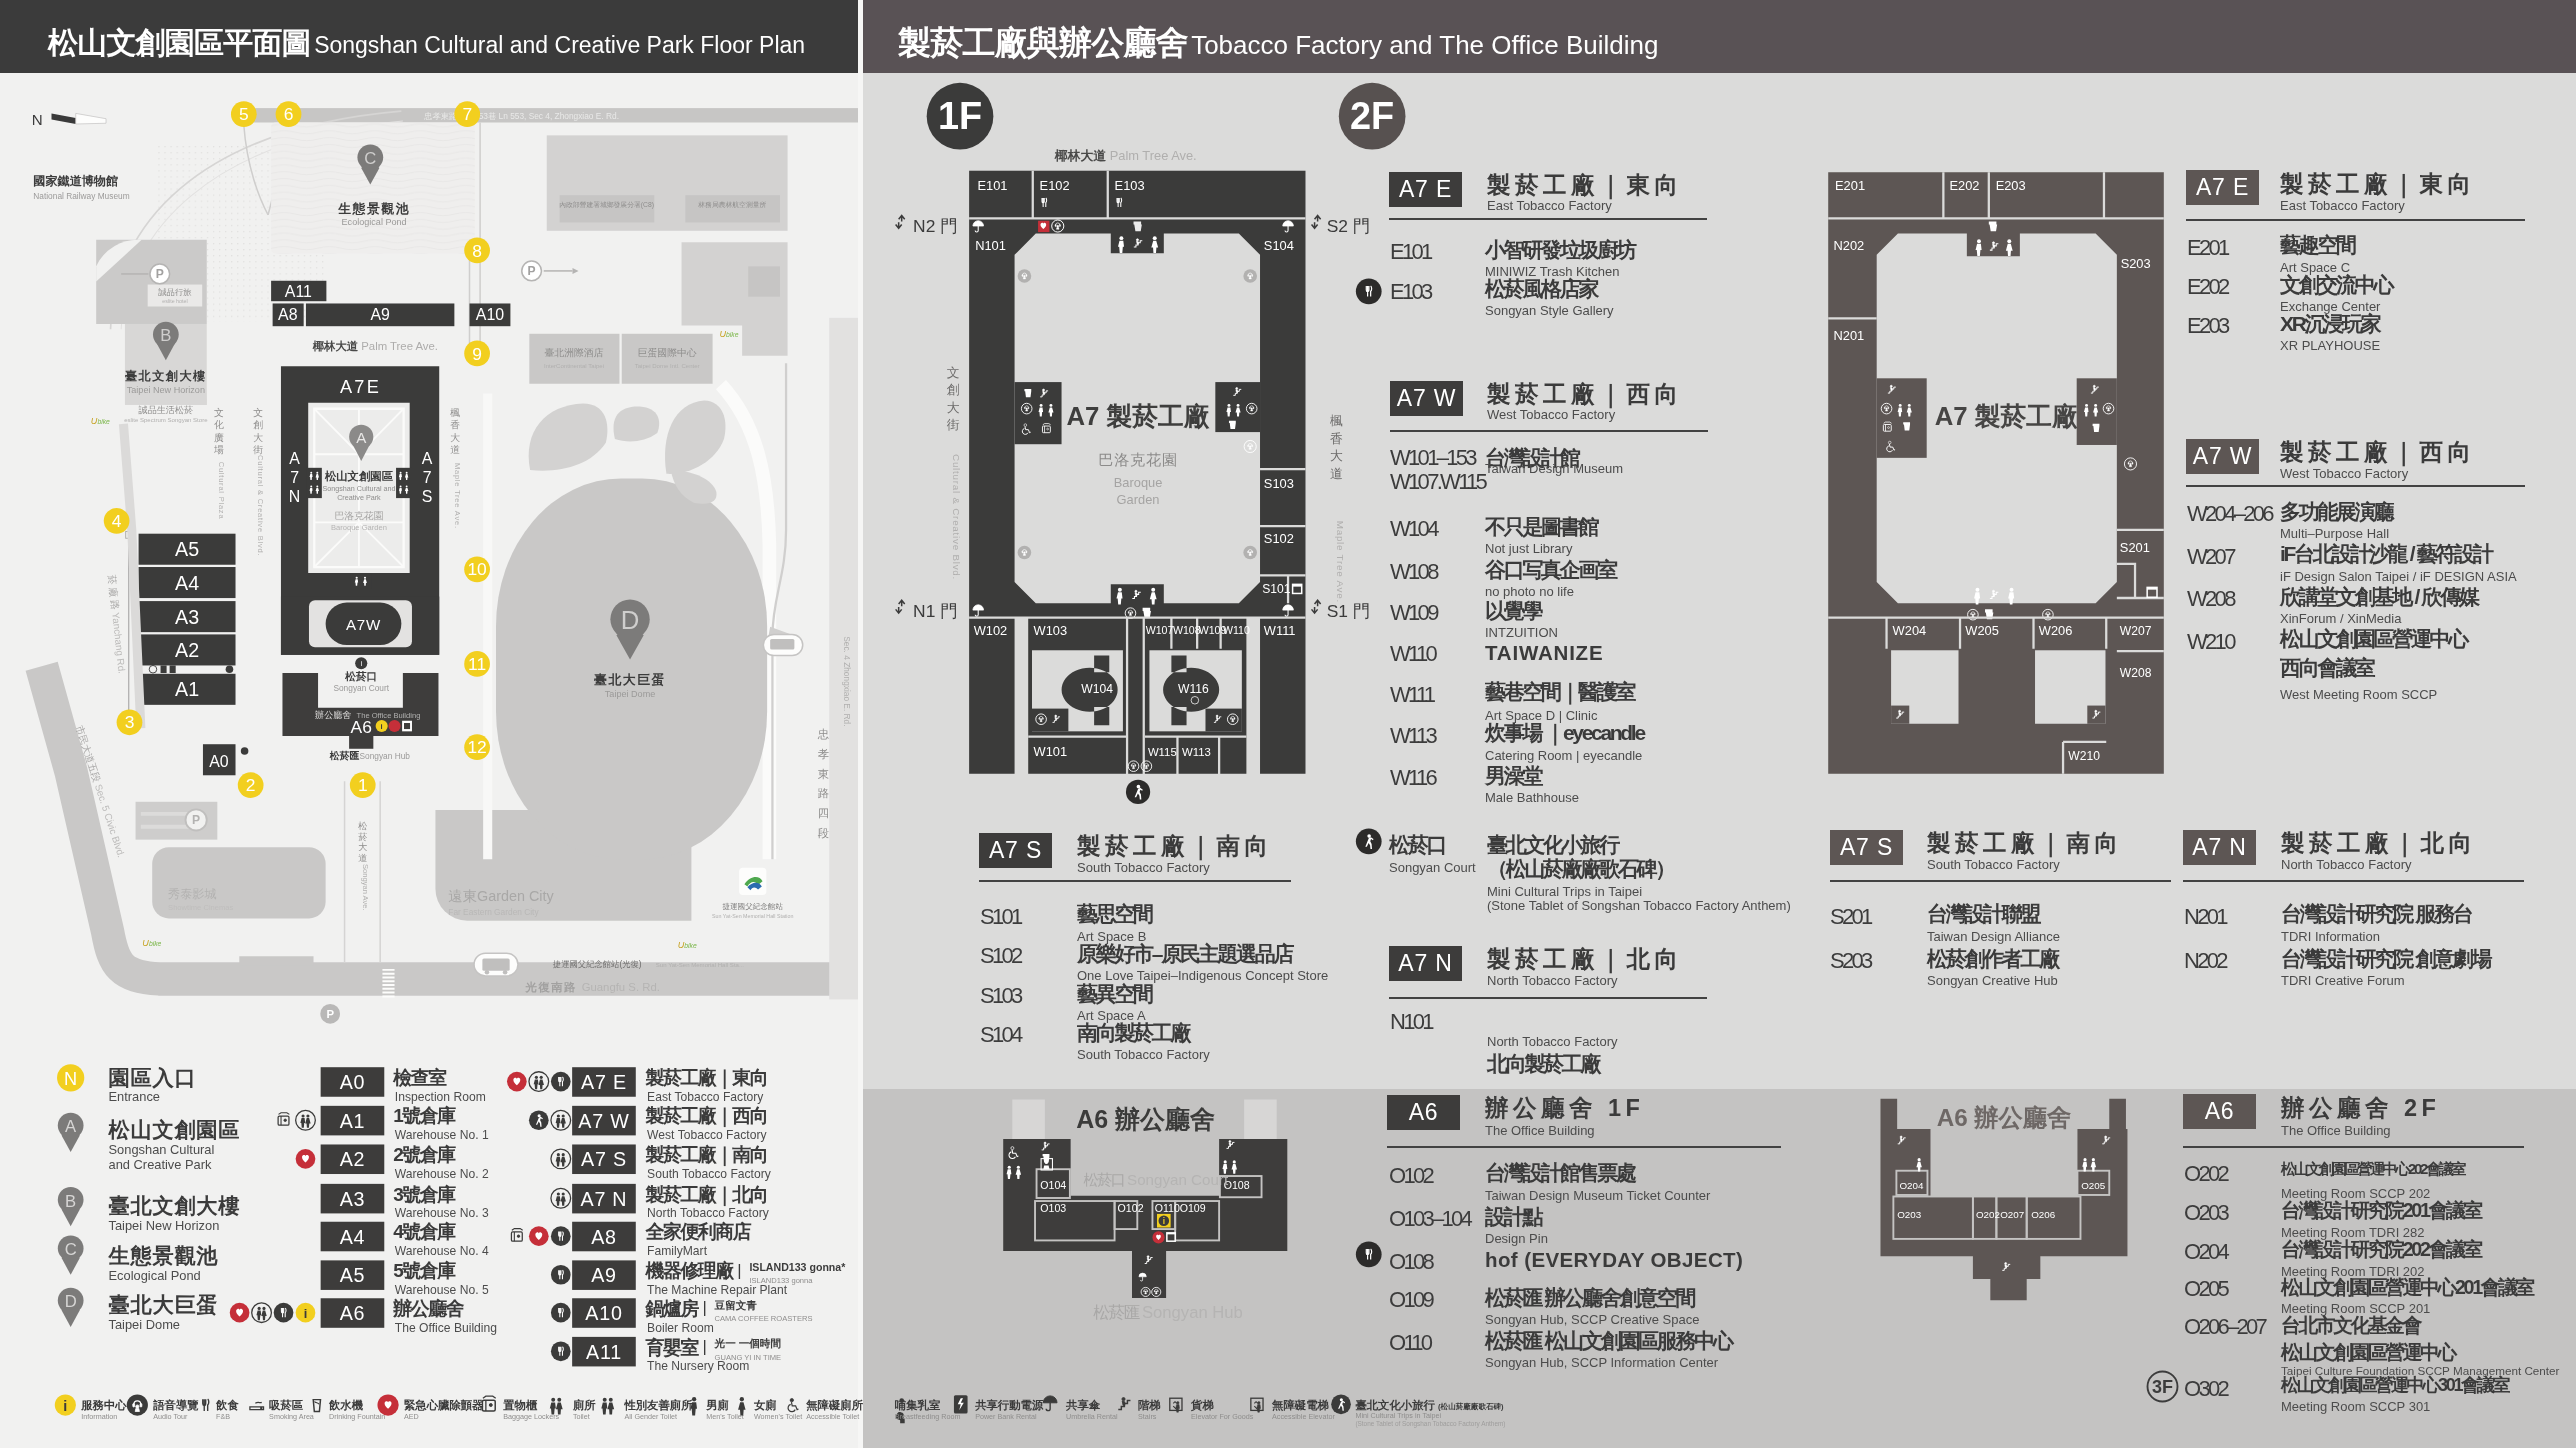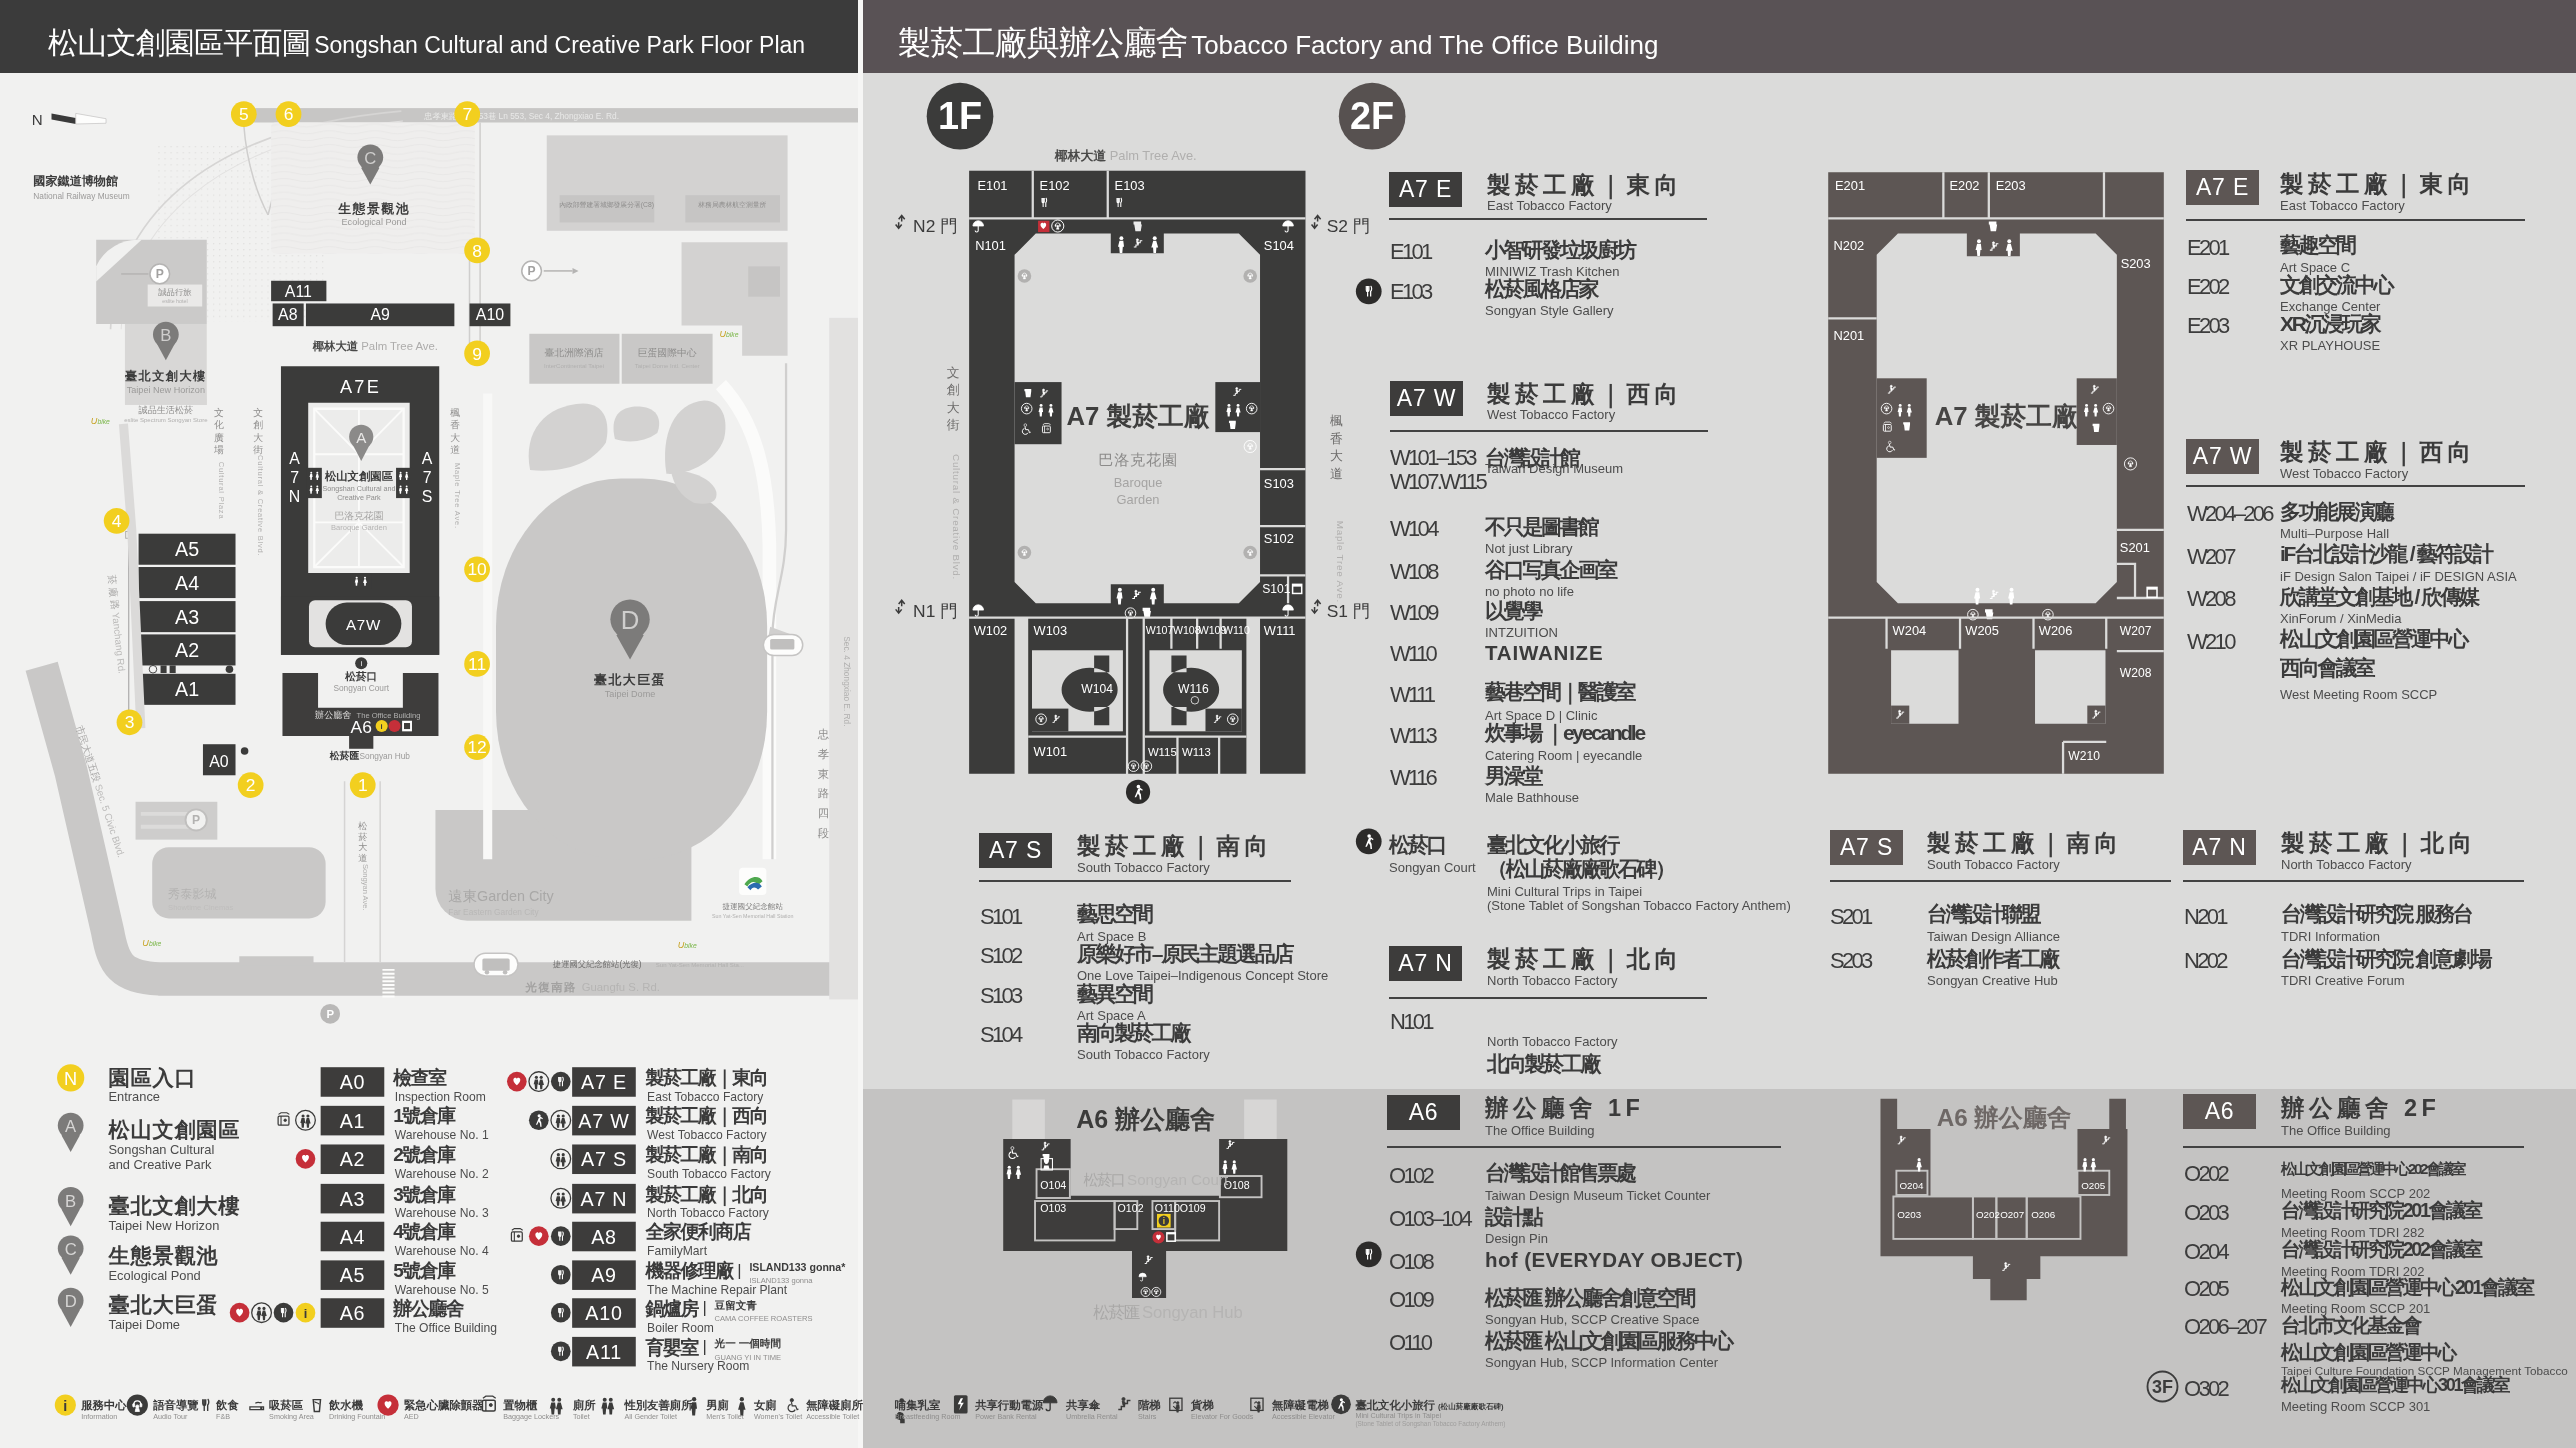--- a/index.html
+++ b/index.html
@@ -4,21 +4,21 @@
 <style>
 *{margin:0;padding:0;box-sizing:border-box}
 html,body{width:2576px;height:1449px}
 body{font-family:"Liberation Sans",sans-serif;background:#f1f1f0;position:relative;overflow:hidden}
 .abs{position:absolute}
 .hd1{left:0;top:0;width:858px;height:73px;background:#3b3b3b}
 .hd2{left:863px;top:0;width:1713px;height:73px;background:#595255}
 .rbg{left:863px;top:73px;width:1713px;height:1016px;background:#dbdbda}
 .band{left:863px;top:1089px;width:1713px;height:359px;background:#c4c3c2}
 .vline{left:858px;top:0;width:4.5px;height:1449px;background:#f6f6f5}
-.ht1{font-size:33px;font-weight:normal;color:#fff;letter-spacing:-0.8px}
+.ht1{font-size:33px;font-weight:bold;color:#fff;letter-spacing:-0.8px}
 .ht2{font-size:26px;color:#fefefe}
 .badge{position:absolute;width:73px;height:35px;background:#3d3c3b;color:#fff;font-size:23px;text-align:center;line-height:35px;letter-spacing:0.8px}
 .badge2{background:#5d5654}
 .code{position:absolute;font-size:22px;color:#3c3c3c;letter-spacing:-2.7px;line-height:1.1}
 .cn{position:absolute;font-size:21px;font-weight:bold;color:#3b3b3b;letter-spacing:-2.3px;line-height:1.1;white-space:nowrap}
 .en{position:absolute;font-size:13px;color:#4c4c4c;letter-spacing:0px;line-height:1;white-space:nowrap}
 .stt{position:absolute;font-size:23.5px;font-weight:bold;color:#3b3b3b;letter-spacing:4.5px;line-height:1.1;white-space:nowrap}
 .ste{position:absolute;font-size:13px;color:#4c4c4c;line-height:1;white-space:nowrap}
 .rule{position:absolute;height:1.9px;background:#424242}
 svg{position:absolute;overflow:visible}
@@ -1298,21 +1298,21 @@
 <div class="cn" style="left:2281px;top:1239px;font-size:19.7px">台灣設計研究院202會議室</div>
 <div class="en" style="left:2281px;top:1265px">Meeting Room TDRI 202</div>
 
 <div class="code" style="left:2184px;top:1277px">O205</div>
 <div class="cn" style="left:2281px;top:1277px;font-size:19.7px">松山文創園區營運中心201會議室</div>
 <div class="en" style="left:2281px;top:1302px">Meeting Room SCCP 201</div>
 
 <div class="code" style="left:2184px;top:1315px">O206–207</div>
 <div class="cn" style="left:2281px;top:1315px;font-size:19.7px">台北市文化基金會</div>
 <div class="cn" style="left:2281px;top:1342px;font-size:19.7px">松山文創園區營運中心</div>
-<div class="en" style="left:2281px;top:1365px;font-size:11.7px">Taipei Culture Foundation SCCP Management Tobacco</div>
+<div class="en" style="left:2281px;top:1365px;font-size:11.7px">Taipei Culture Foundation SCCP Management Center</div>
 
 <div class="code" style="left:2184px;top:1377px">O302</div>
 <div class="cn" style="left:2281px;top:1376px;font-size:18px">松山文創園區營運中心301會議室</div>
 <div class="en" style="left:2281px;top:1400px">Meeting Room SCCP 301</div>
 
 <svg width="91" height="1288" viewBox="0 0 120 1700" style="left:1349px;top:161px">
 
 <g>
       <circle cx="26" cy="172" r="17" fill="#2c2b2a"></circle>
       <use href="#fork" transform="translate(26,172) scale(1.15)" stroke="#fff"></use>

